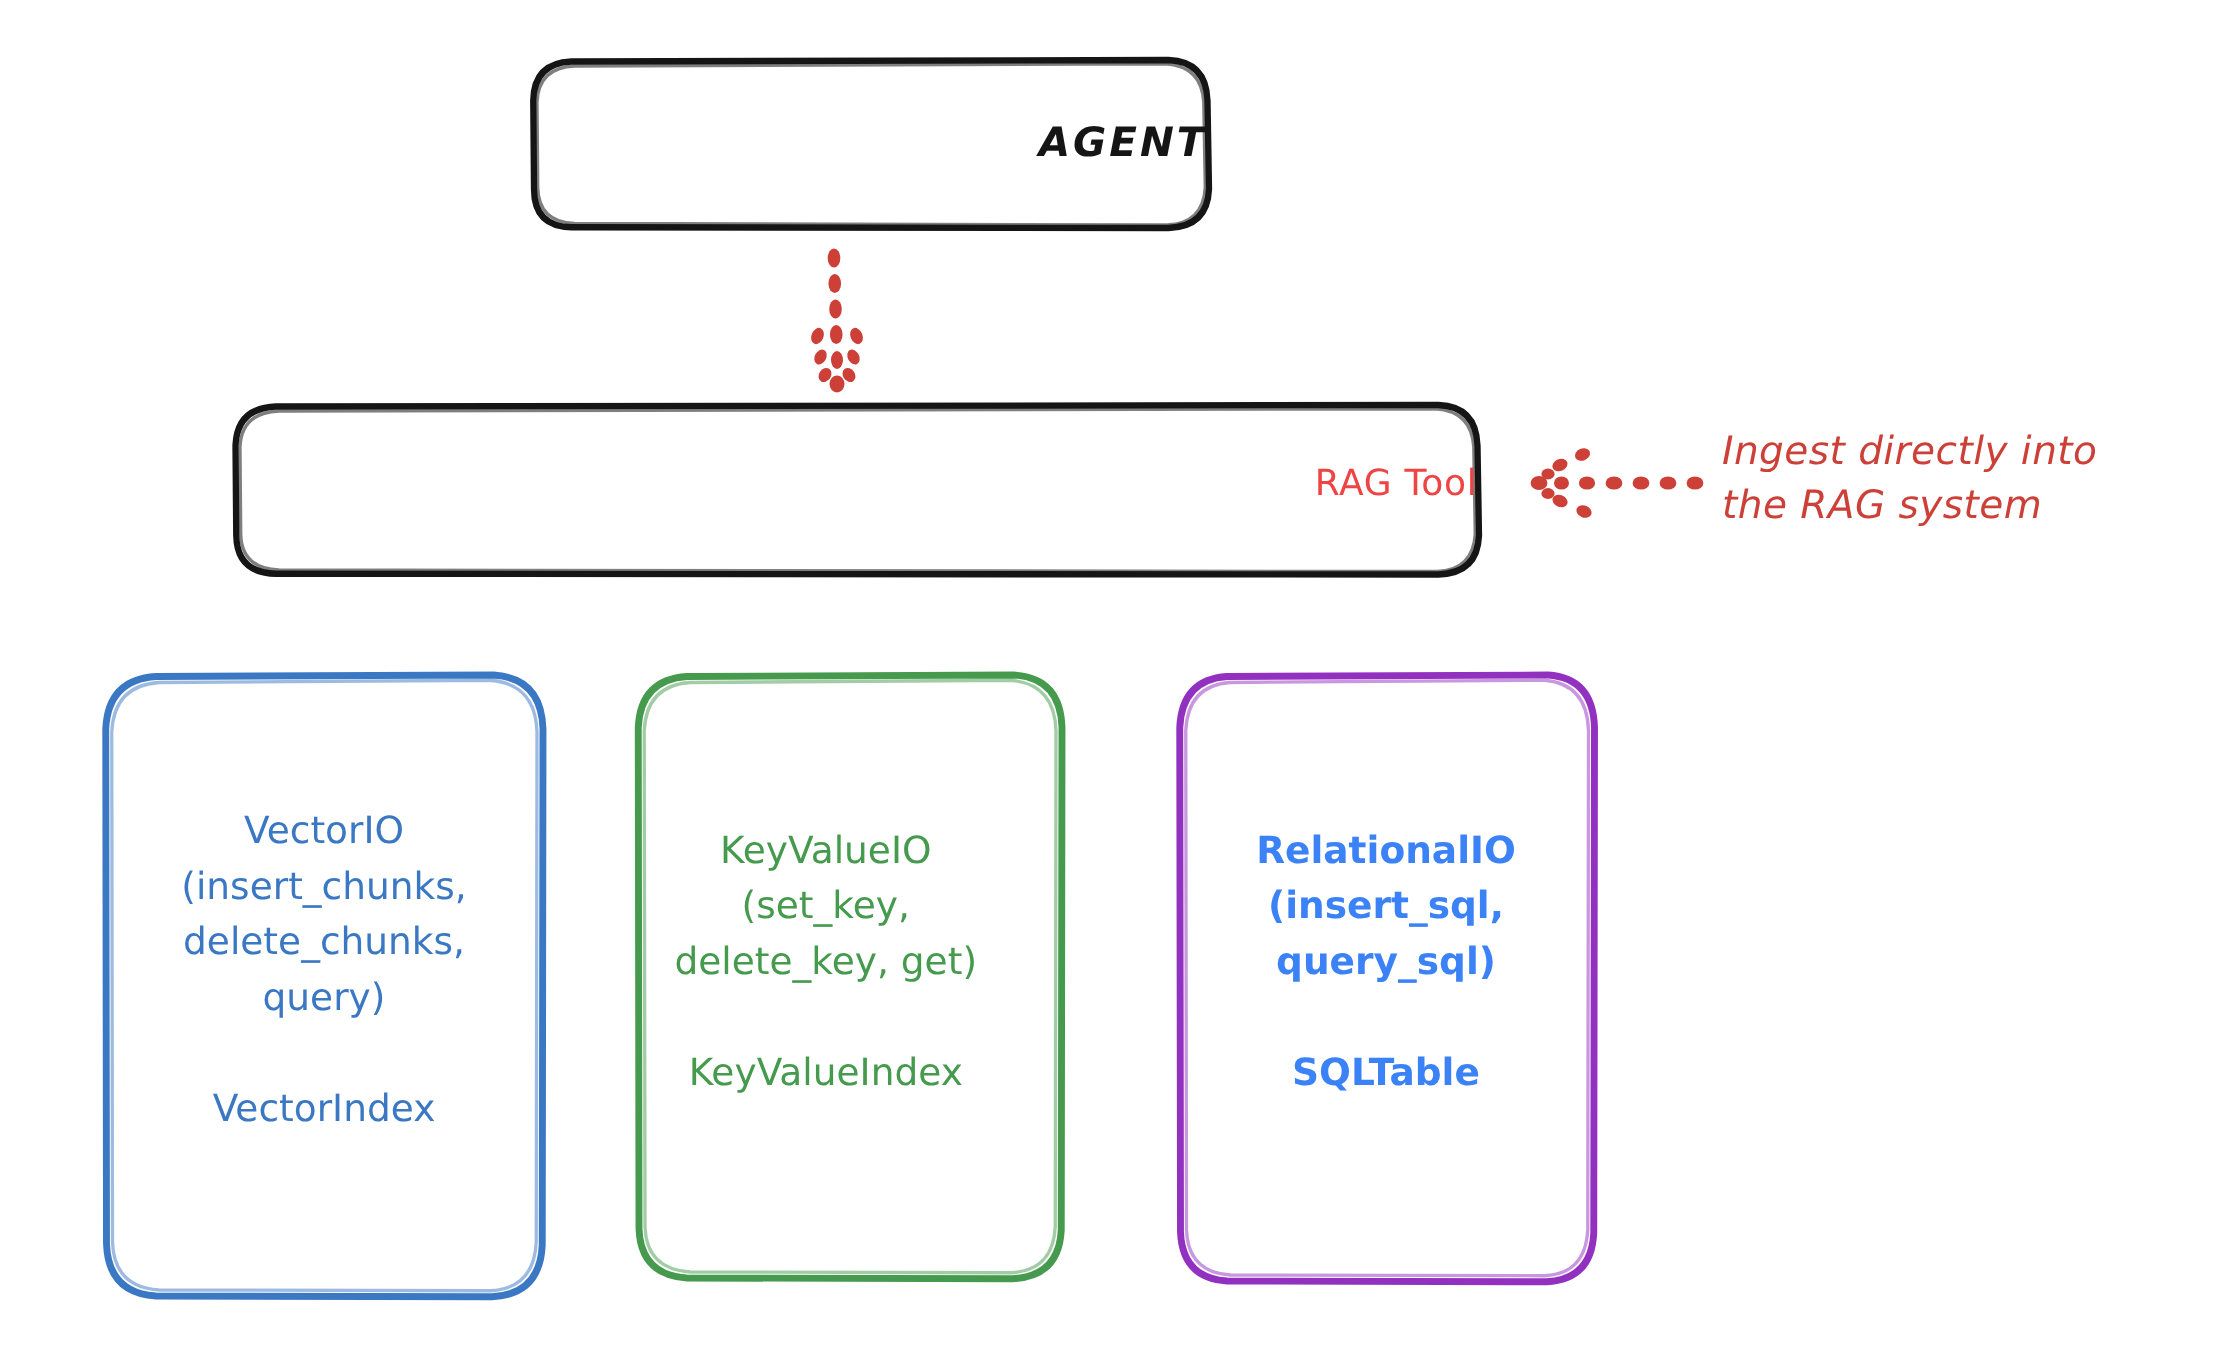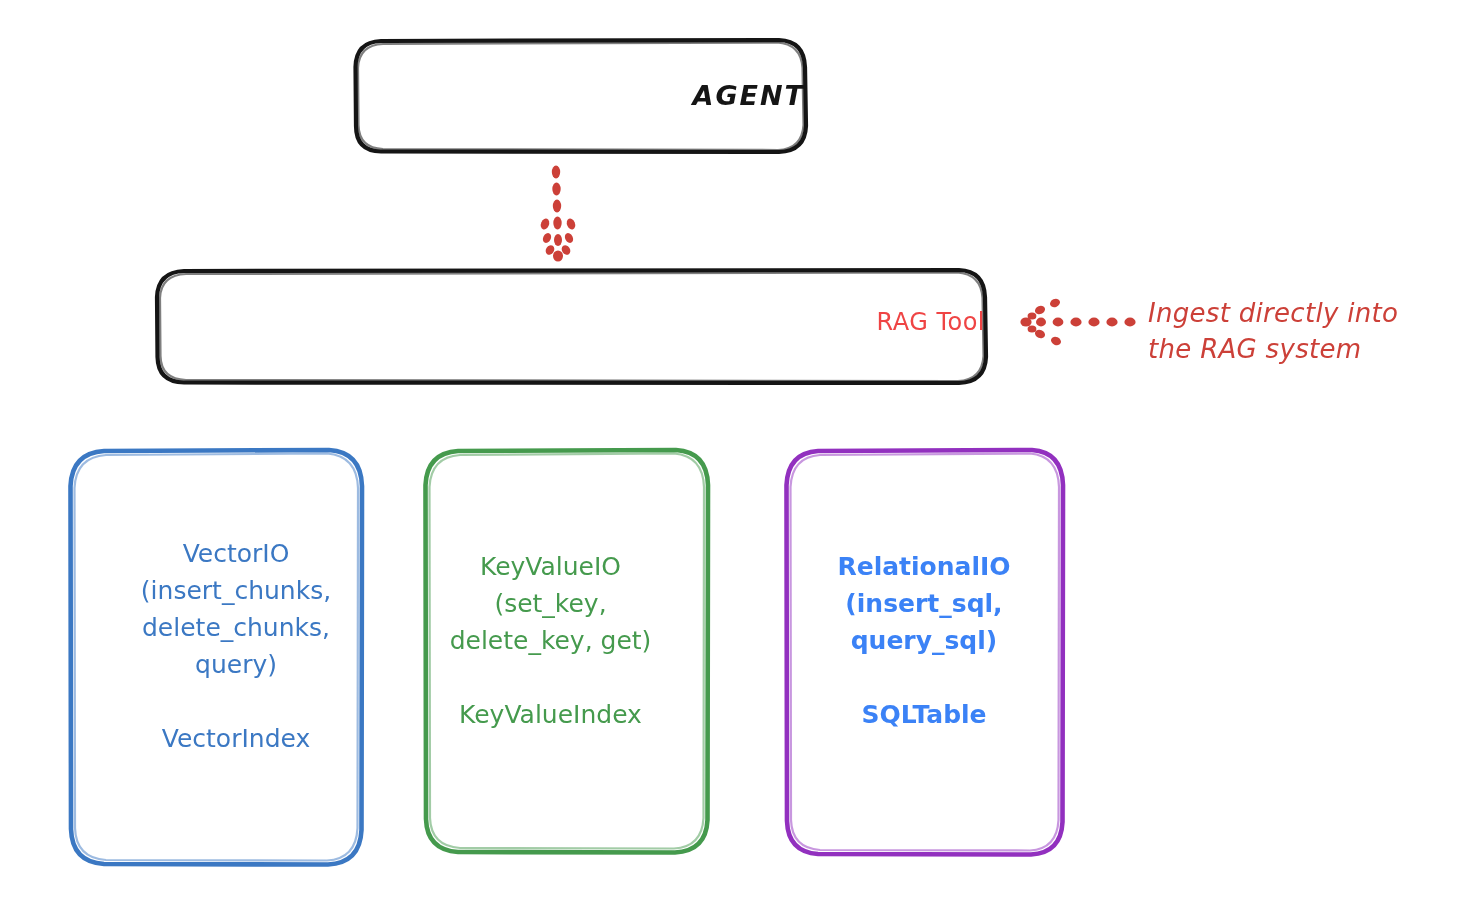--- a/index.html
+++ b/index.html
@@ -31,39 +31,39 @@
   }
   #agent-label    { left: 355px; top: 78px;  width: 450px;
                     font-size: 27px; letter-spacing: 2px;
                     font-style: italic; font-weight: 600; color: #151515; }
   #ragtool-label  { left: 157px; top: 307px; width: 828px;
                     font-size: 24px; color: #ef4444; letter-spacing: .5px; }
 
   
   #annotation-text {
     position: absolute;
-    left: 1148px; top: 296px; width: 330px;
+    left: 1148px; top: 284px; width: 330px;
     font-size: 26px;
     color: #cc4038;
     font-style: italic;
     line-height: 1.38;
     white-space: pre-line;
     letter-spacing: .3px;
   }
 
   
   .card-label {
     position: absolute;
     text-align: center;
     white-space: pre-line;
     font-size: 25px;
     line-height: 1.48;
     pointer-events: none;
   }
-  #vectorio-label  { left: 70px;  top: 535px; width: 292px; color: #3b78c3; padding-left: 20px; }
+  #vectorio-label  { left: 70px;  top: 535px; width: 292px; color: #3b78c3; }
   #keyvalueio-label{ left: 404px; top: 548px; width: 293px; color: #459a4d; }
   #relationalio-label{ left: 785px; top: 548px; width: 278px; color: #3b82f6; font-weight: bold; }
 </style>
 </head>
 <body>
 
 <svg id="canvas" viewBox="0 0 1484 910" aria-hidden="true">
   <defs>
     <style>
       .sketch { fill: none; stroke-linecap: round; stroke-linejoin: round; }

